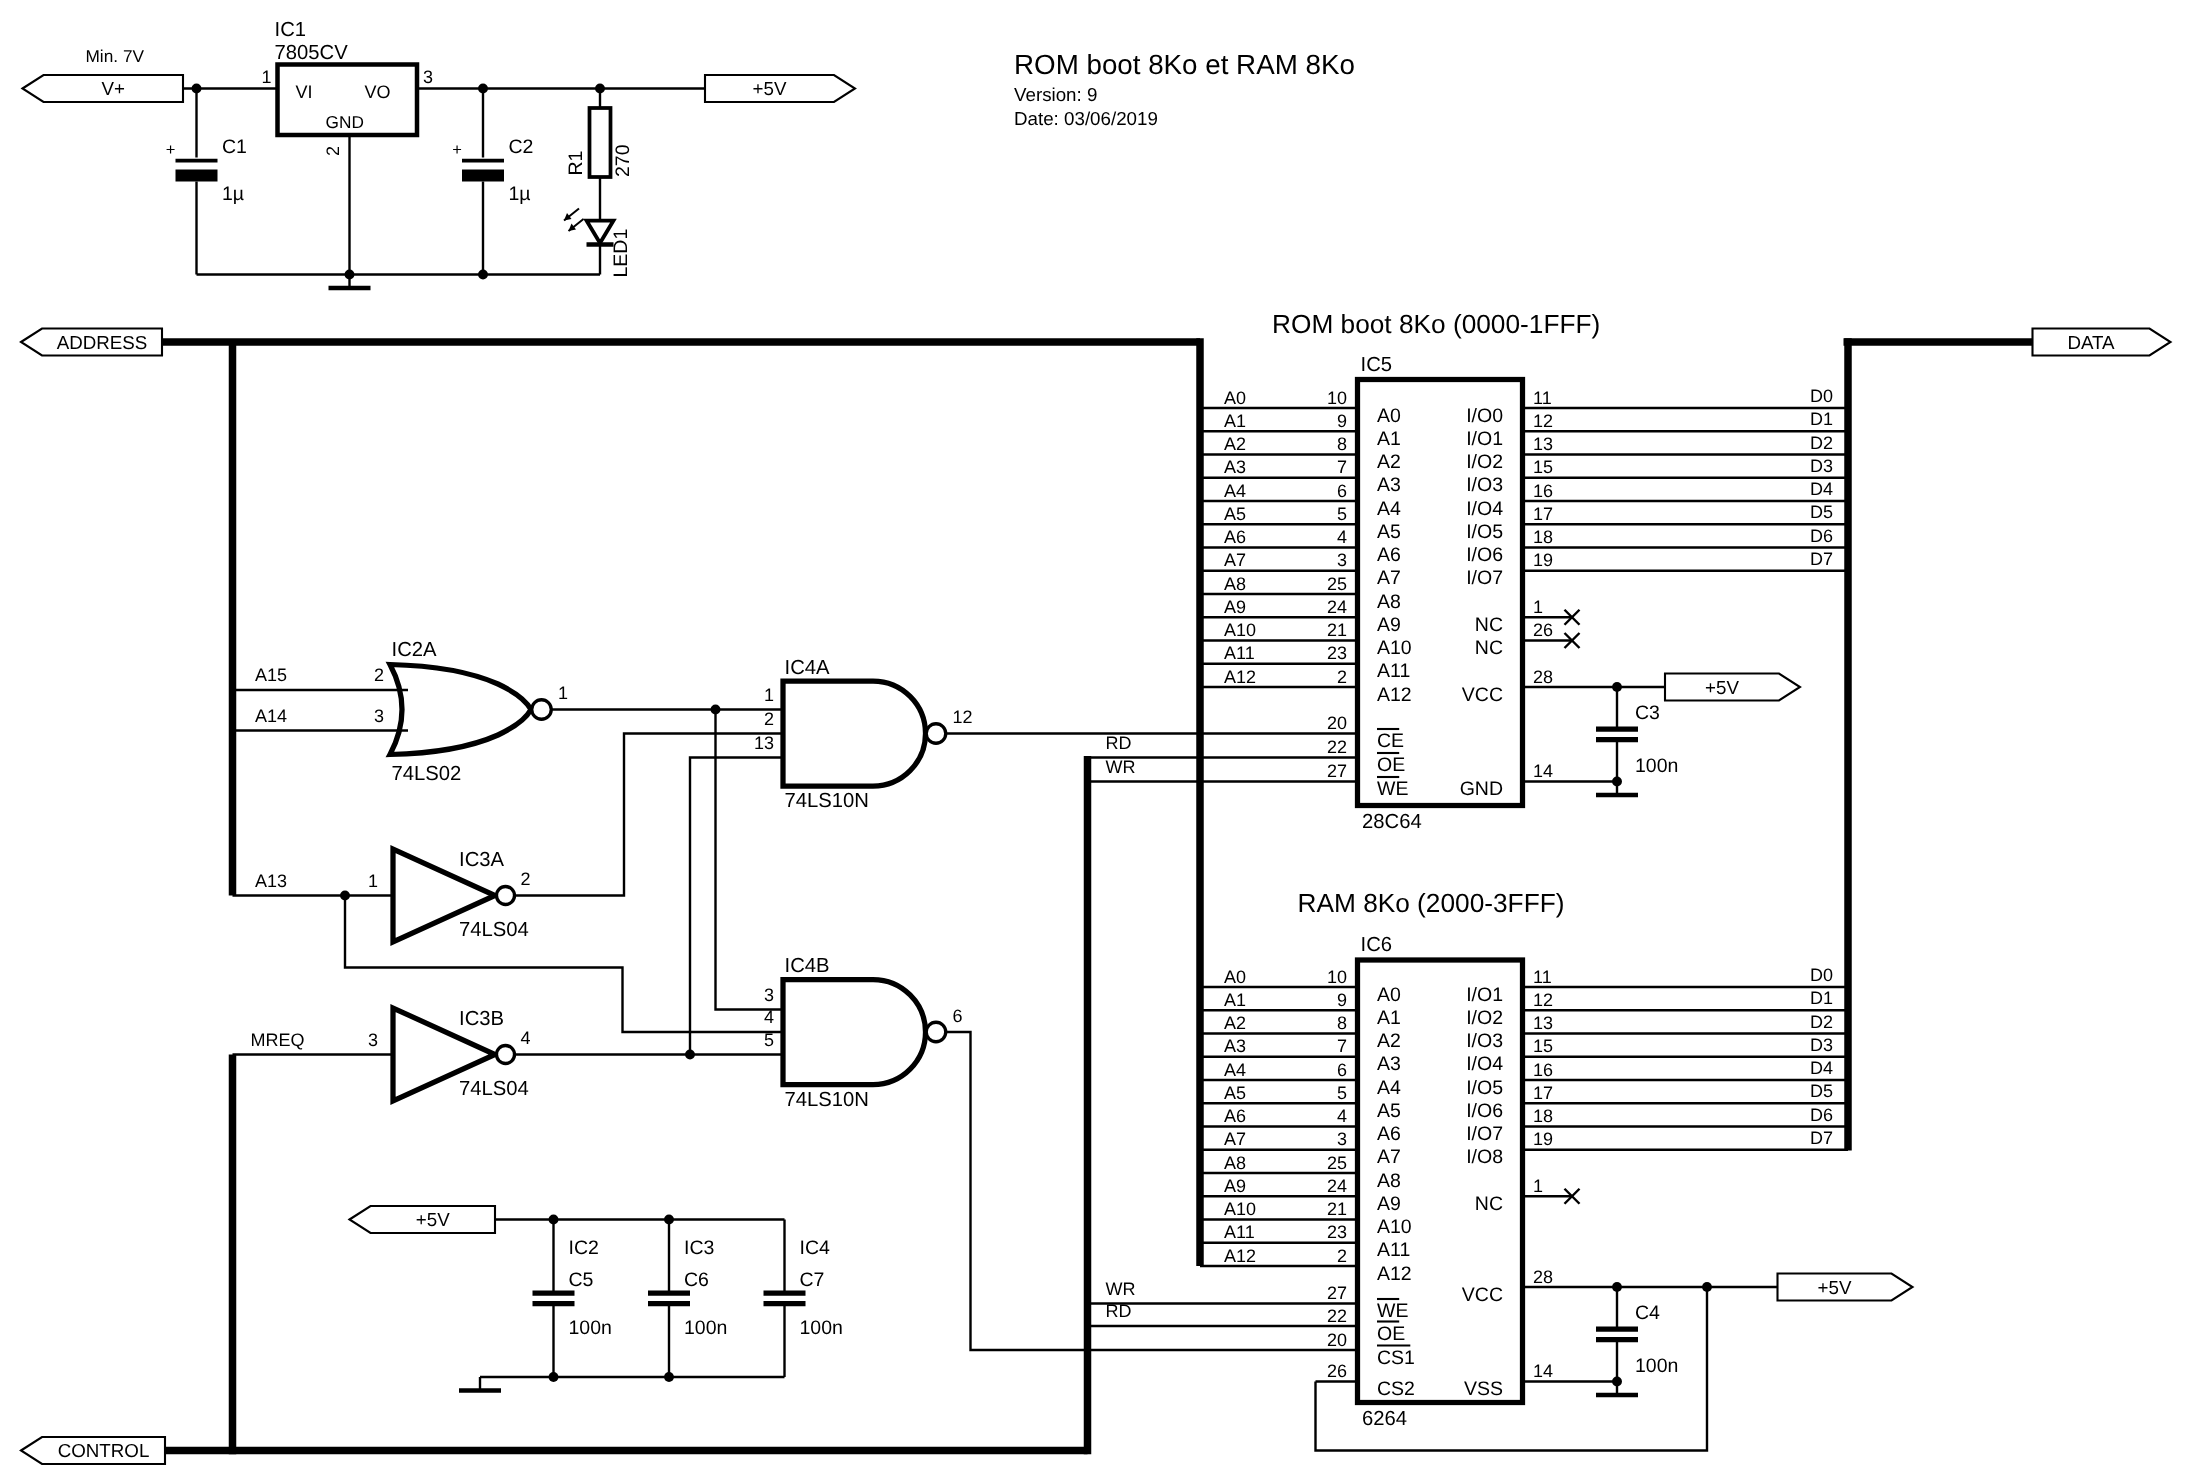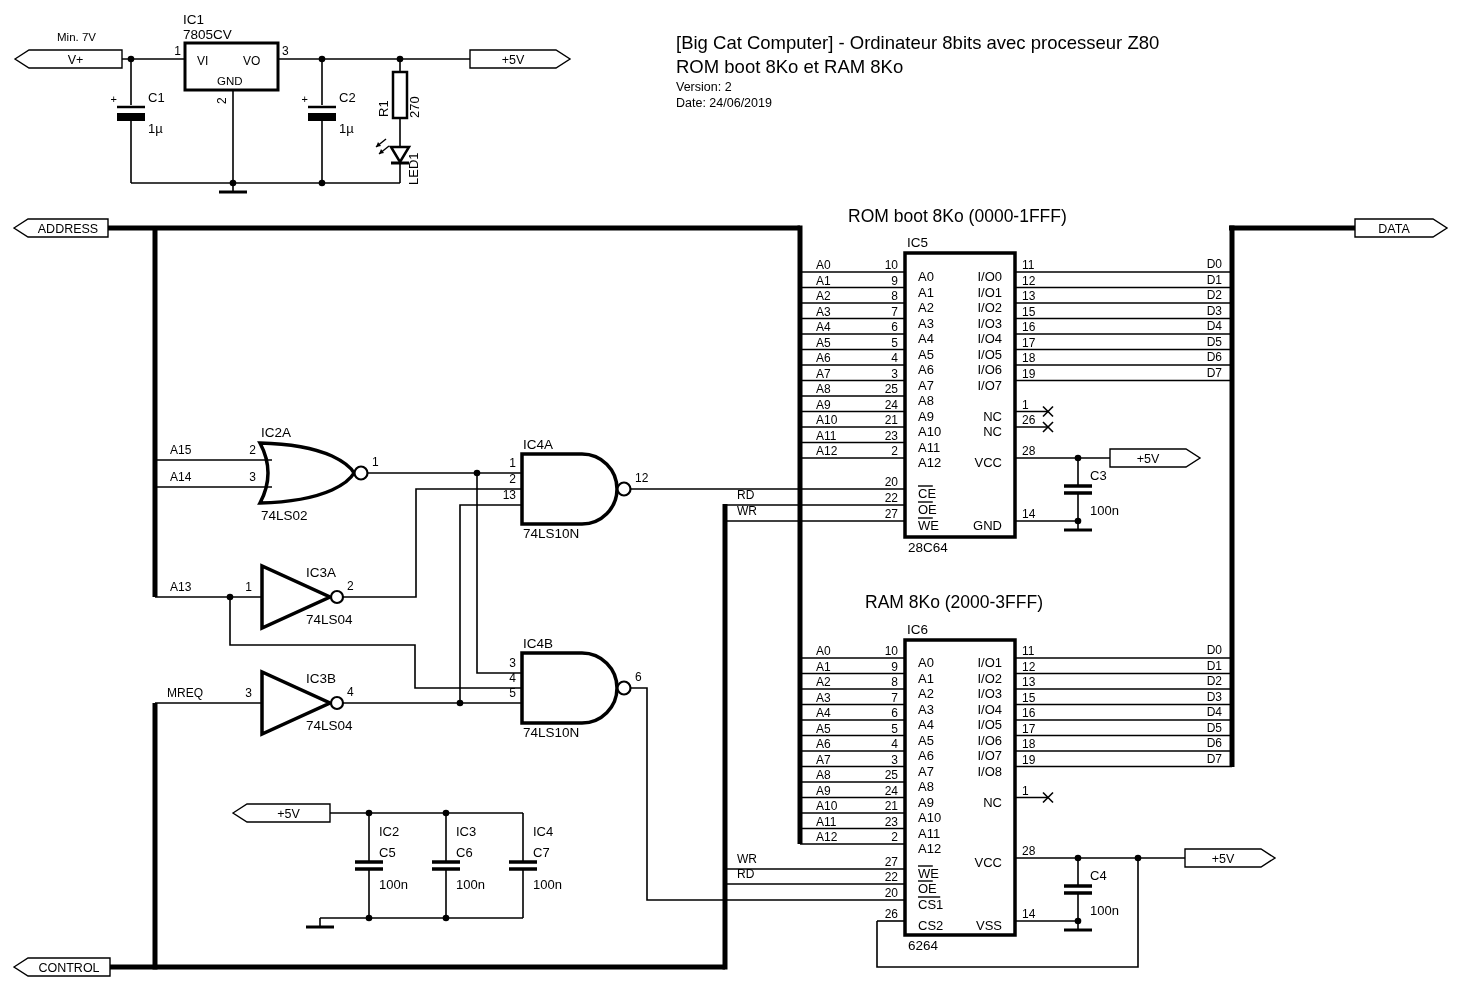--- a/index.html
+++ b/index.html
@@ -432,17 +432,16 @@
       <line x1="523" y1="869" x2="523" y2="918" stroke="#000" stroke-width="1.6"></line>
       <line x1="509" y1="862" x2="537" y2="862" stroke="#000" stroke-width="3.5"></line>
       <line x1="509" y1="869" x2="537" y2="869" stroke="#000" stroke-width="3.5"></line>
       <text x="533" y="836" font-size="13">IC4</text>
       <text x="533" y="857" font-size="13">C7</text>
       <text x="533" y="889" font-size="13">100n</text>
     </g>
   </svg>
 
 <div class="titleblock">
-  <div class="t1">[Big Cat Computer] - Ordinateur 8bits avec processeur Z80</div>
   <div class="t1">ROM boot 8Ko et RAM 8Ko</div>
-  <div class="t2">Version: 2</div>
-  <div class="t2">Date: 24/06/2019</div>
+  <div class="t2">Version: 9</div>
+  <div class="t2">Date: 03/06/2019</div>
 </div>
 
 </body></html>

